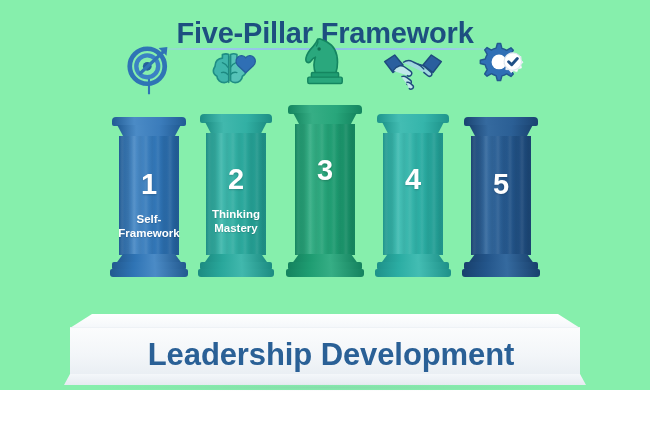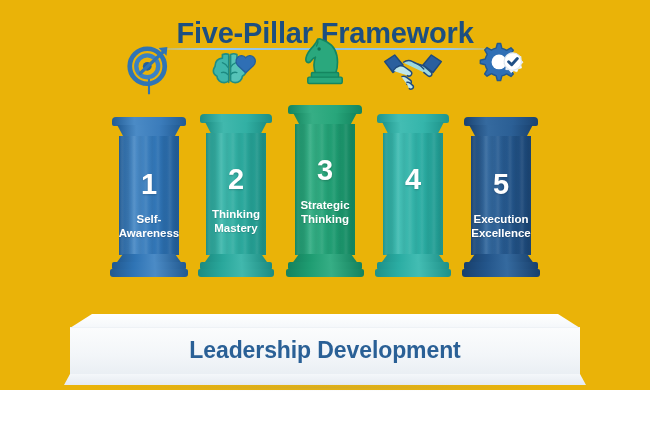--- a/index.html
+++ b/index.html
@@ -10,21 +10,21 @@
     width: 650px;
     height: 433px;
     background: #ffffff;
     font-family: "Liberation Sans", sans-serif;
     overflow: hidden;
   }
   #stage {
     position: relative;
     width: 650px;
     height: 390px;
-    background: #eab308;
+    background: #86efac;
   }
 
   
   #title-block {
     position: absolute;
     left: 0;
     top: 18px;
     width: 650px;
     text-align: center;
   }
@@ -89,25 +89,25 @@
   .plat-shadow {
     position: absolute;
     left: 12px;
     top: 70px;
     width: 486px;
     height: 7px;
     background: radial-gradient(ellipse at center, rgba(120,140,160,0.18) 0%, rgba(120,140,160,0) 72%);
   }
   #platform-label {
     position: absolute;
-    left: 0;
+    left: 6px;
     top: 23px;
     width: 510px;
     text-align: center;
-    font-size: 23px;
+    font-size: 31px;
     font-weight: bold;
     color: #2a6096;
     letter-spacing: -0.1px;
   }
 
   
   .pillar {
     position: absolute;
     bottom: 0;
   }
@@ -233,21 +233,21 @@
   <div id="pillars-layer">
       <div class="pillar" style="left: 112px; width: 74px; height: 160px; bottom: 113px;">
         <div class="cap">
        <div class="cap-abacus" style="background:linear-gradient(to right, #215b94 0%, #4b8bc6 30%, #3b7cbb 66%, #215b94 100%)"></div>
        <div class="cap-echinus" style="background:linear-gradient(to right, #215b94 0%, #4b8bc6 30%, #3b7cbb 66%, #215b94 100%)"></div>
      </div>
      <div class="shaft" style="background:linear-gradient(to right, #215b94 0%, #4b8bc6 26%, #2f74b5 62%, #215b94 100%)">
        <div class="flutes"></div>
        <div class="pnum" style="top:34px">1</div>
        <div class="plabel" style="top:76px">Self-
-Awareness</div>
+Framework</div>
      </div>
      <div class="base-group">
        <div class="base-torus" style="background:linear-gradient(to right, #22598f 0%, #2f74b5 30%, #4b8bc6 58%, #22598f 100%)"></div>
        <div class="base-plinth" style="background:linear-gradient(to right, #22598f 0%, #2f74b5 30%, #4b8bc6 58%, #22598f 100%)"></div>
        <div class="base-foot" style="background:linear-gradient(to right, #22598f 0%, #2f74b5 30%, #4b8bc6 58%, #22598f 100%)"></div>
      </div>
       </div>
       <div class="icon-wrap" style="left: 112px; width: 74px; top: 40px; height: 56px;">
         <svg width="56" height="56" viewBox="0 0 64 64">
       <line x1="32" y1="44" x2="32" y2="62" stroke="#2f74b5" stroke-width="2.4"></line>
@@ -284,22 +284,20 @@
     </svg>
       </div>
       <div class="pillar" style="left: 288px; width: 74px; height: 172px; bottom: 113px;">
         <div class="cap">
        <div class="cap-abacus" style="background:linear-gradient(to right, #14855f 0%, #36ae85 30%, #28a67b 66%, #14855f 100%)"></div>
        <div class="cap-echinus" style="background:linear-gradient(to right, #14855f 0%, #36ae85 30%, #28a67b 66%, #14855f 100%)"></div>
      </div>
      <div class="shaft" style="background:linear-gradient(to right, #14855f 0%, #36ae85 26%, #1f9d72 62%, #14855f 100%)">
        <div class="flutes"></div>
        <div class="pnum" style="top:32px">3</div>
-       <div class="plabel" style="top:74px">Strategic
-Thinking</div>
      </div>
      <div class="base-group">
        <div class="base-torus" style="background:linear-gradient(to right, #14825e 0%, #1f9d72 30%, #36ae85 58%, #14825e 100%)"></div>
        <div class="base-plinth" style="background:linear-gradient(to right, #14825e 0%, #1f9d72 30%, #36ae85 58%, #14825e 100%)"></div>
        <div class="base-foot" style="background:linear-gradient(to right, #14825e 0%, #1f9d72 30%, #36ae85 58%, #14825e 100%)"></div>
      </div>
       </div>
       <div class="icon-wrap" style="left: 288px; width: 74px; top: 30px; height: 58px;">
         <svg width="58" height="58" viewBox="0 0 64 64">
       <path d="M24 10c-1 3-2 5-5 8-4 4-7 8-8 13-0.6 3 0.6 5 2.6 5 1.6 0 2.6-1 3.6-2.6 1.2-2 2.4-3 4.2-3.4-1 3-1.6 5.6-1.6 8.6 0 4 1 7.4 2 9.4h22c1.4-4 2-8 2-12.4 0-10-4.4-18.6-12-22.6-2.6-1.4-5-2.4-6.8-3-1.2-0.4-2 0-2 0z" fill="#2aa87d" stroke="#148660" stroke-width="1.8" stroke-linejoin="round"></path>
@@ -336,22 +334,20 @@
     </svg>
       </div>
       <div class="pillar" style="left: 464px; width: 74px; height: 160px; bottom: 113px;">
         <div class="cap">
        <div class="cap-abacus" style="background:linear-gradient(to right, #1a4371 0%, #356a9f 30%, #2b5f95 66%, #1a4371 100%)"></div>
        <div class="cap-echinus" style="background:linear-gradient(to right, #1a4371 0%, #356a9f 30%, #2b5f95 66%, #1a4371 100%)"></div>
      </div>
      <div class="shaft" style="background:linear-gradient(to right, #1a4371 0%, #356a9f 26%, #23558a 62%, #1a4371 100%)">
        <div class="flutes"></div>
        <div class="pnum" style="top:34px">5</div>
-       <div class="plabel" style="top:76px">Execution
-Excellence</div>
      </div>
      <div class="base-group">
        <div class="base-torus" style="background:linear-gradient(to right, #18406d 0%, #23558a 30%, #356a9f 58%, #18406d 100%)"></div>
        <div class="base-plinth" style="background:linear-gradient(to right, #18406d 0%, #23558a 30%, #356a9f 58%, #18406d 100%)"></div>
        <div class="base-foot" style="background:linear-gradient(to right, #18406d 0%, #23558a 30%, #356a9f 58%, #18406d 100%)"></div>
      </div>
       </div>
       <div class="icon-wrap" style="left: 464px; width: 74px; top: 38px; height: 58px;">
         <svg width="58" height="58" viewBox="0 0 64 64">
       <path d="M28 6l3.6 0 1.4 5.4a19 19 0 0 1 5.2 2.2l4.8-2.8 2.6 2.6-2.8 4.8a19 19 0 0 1 2.2 5.2l5.4 1.4v3.6l-5.4 1.4a19 19 0 0 1-2.2 5.2l2.8 4.8-2.6 2.6-4.8-2.8a19 19 0 0 1-5.2 2.2L31.6 47H28l-1.4-5.4a19 19 0 0 1-5.2-2.2l-4.8 2.8-2.6-2.6 2.8-4.8a19 19 0 0 1-2.2-5.2L9.2 28.2v-3.6l5.4-1.4a19 19 0 0 1 2.2-5.2l-2.8-4.8 2.6-2.6 4.8 2.8a19 19 0 0 1 5.2-2.2L28 6z" fill="#2f6fb5" stroke="#22588f" stroke-width="1.6" stroke-linejoin="round"></path>

